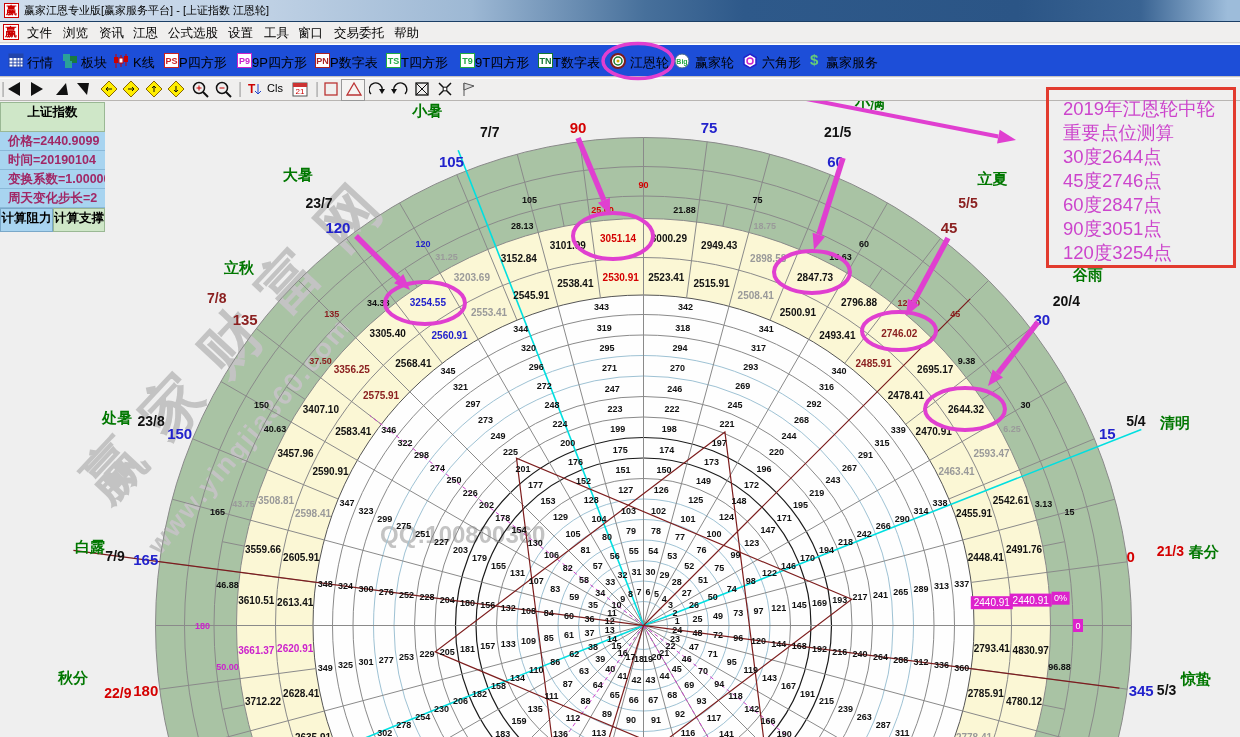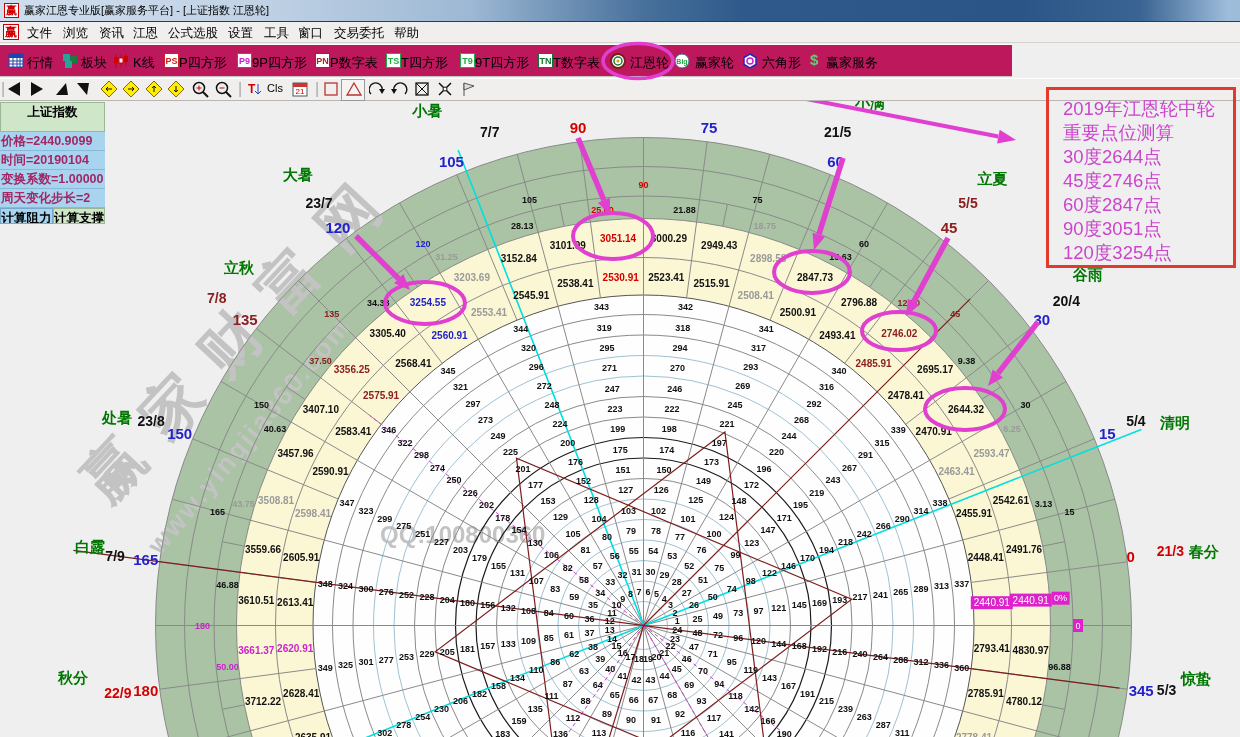--- a/index.html
+++ b/index.html
@@ -4,28 +4,28 @@
 *{margin:0;padding:0;box-sizing:border-box}
 html,body{width:1240px;height:737px;overflow:hidden;font-family:"Liberation Sans",sans-serif;background:#efefef}
 #titlebar{position:absolute;left:0;top:0;width:1240px;height:22px;
  background:linear-gradient(90deg,#cfdded 0%,#c2d3e6 20%,#9db8d4 38%,#47709b 52%,#2e598a 60%,#2b5586 82%,#3a6493 92%,#9dbcda 99%);
  border-bottom:1px solid #1c3f66}
 #titlebar .ico{position:absolute;left:4px;top:3px;width:15px;height:15px;background:#fff;border:1px solid #c00;color:#c00;font-weight:bold;font-size:11px;line-height:13px;text-align:center}
 #titlebar .txt{position:absolute;left:24px;top:3px;font-size:11px;color:#000}
 #menubar{position:absolute;left:0;top:22px;width:1240px;height:21px;background:#f0efee;border-bottom:1px solid #d5d2cf;font-size:12.5px;color:#000}
 #menubar span{position:absolute;top:3px}
 .mico{position:absolute;left:3px;top:2px;width:16px;height:16px;background:#fff;border:1px solid #c00;color:#c00;font-weight:bold;font-size:12px;line-height:14px;text-align:center}
-#tb1{position:absolute;left:0;top:44px;width:1012px;height:33px;background:#be185d;border-top:1px solid #fff;border-bottom:1px solid #c8c5c2;font-size:13px}
+#tb1{position:absolute;left:0;top:44px;width:1240px;height:33px;background:#1d4ed8;border-top:1px solid #fff;border-bottom:1px solid #c8c5c2;font-size:13px}
 #tb2{position:absolute;left:0;top:78px;width:1240px;height:23px;background:#f0efee;border-top:1px solid #fff;border-bottom:1px solid #b8b5b2}
 #tb1 .lbl{position:absolute;top:9px;color:#000}
 #chart{position:absolute;left:0;top:101px;width:1240px;height:636px;background:#efefef}
 #panel{position:absolute;left:0;top:1px;width:105px;font-size:12.5px;font-weight:bold;line-height:19px}
 #panel .hd{background:#cfe7c8;color:#000;text-align:center;height:30px;border:1px solid #9ab894}
-#panel .row{background:#a8d4f0;color:#a12866;height:19px;padding-left:1px;white-space:nowrap;overflow:hidden;border-bottom:1px solid #8ab8d8}
-#panel .btns{display:flex;height:16px}
+#panel .row{background:#a8d4f0;color:#a12866;height:19px;padding-left:8px;white-space:nowrap;overflow:hidden;border-bottom:1px solid #8ab8d8}
+#panel .btns{display:flex;height:24px}
 #panel .b1{background:#a8d4f0;width:53px;text-align:center;border:1px solid #7aa8c8;white-space:nowrap;overflow:hidden}
 #panel .b2{background:#cfe7c8;width:52px;text-align:right;border:1px solid #9ab894;white-space:nowrap;overflow:hidden}
 #redbox{position:absolute;left:1046px;top:-14px;width:190px;height:181px;border:3px solid #e23b2e;background:transparent;
  color:#cc44cc;font-size:18.5px;line-height:24px;padding:7px 0 14px 14px}
 
 </style></head><body>
 <div id="titlebar">
     <div class="ico">赢</div>
     <div class="txt">赢家江恩专业版[赢家服务平台] - [上证指数 江恩轮]</div>
   </div>

